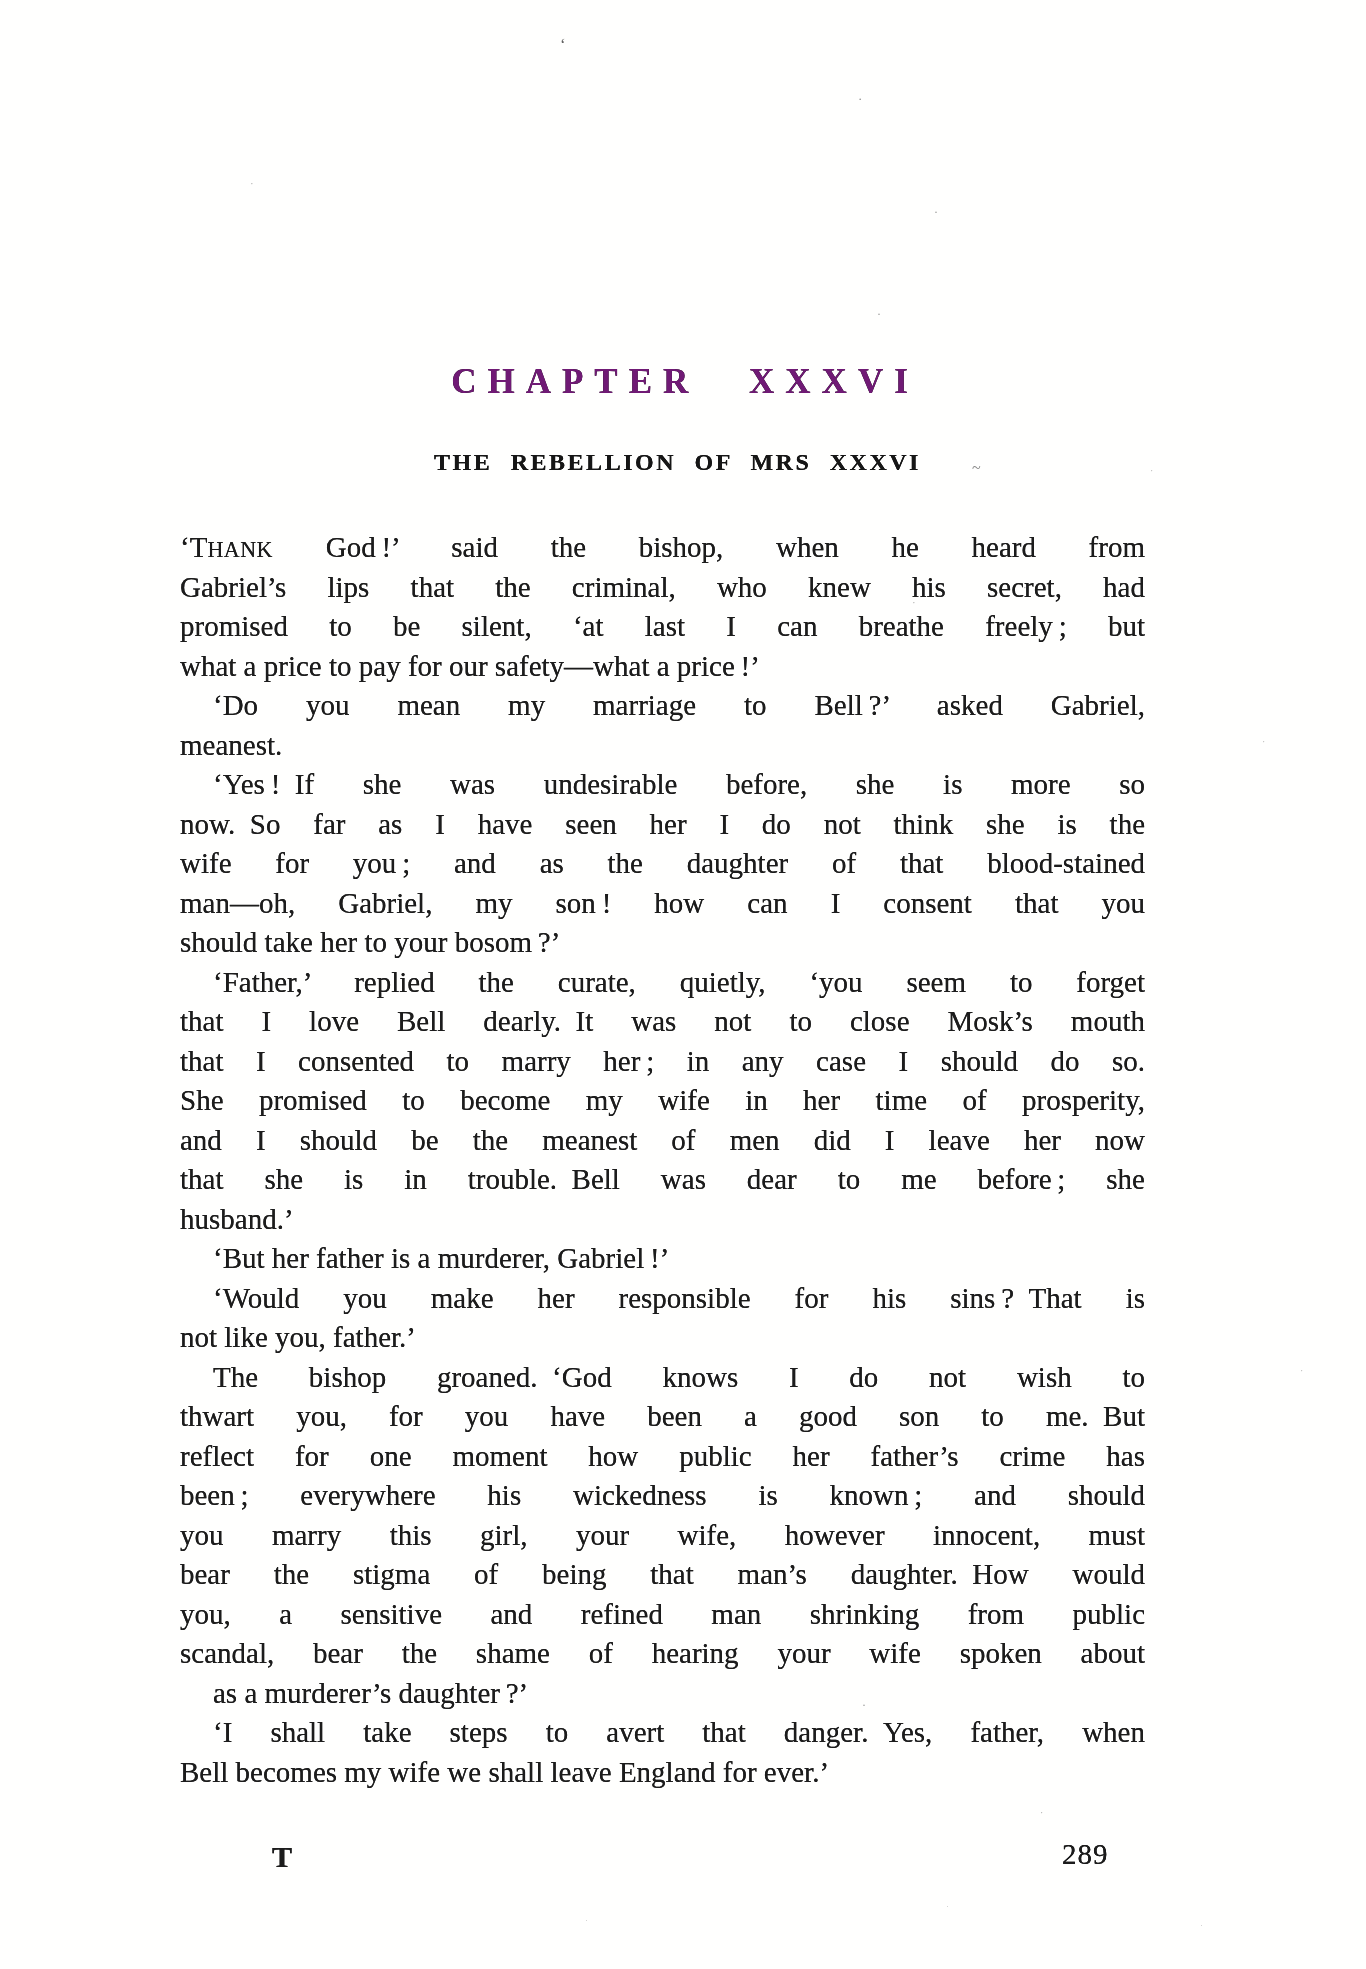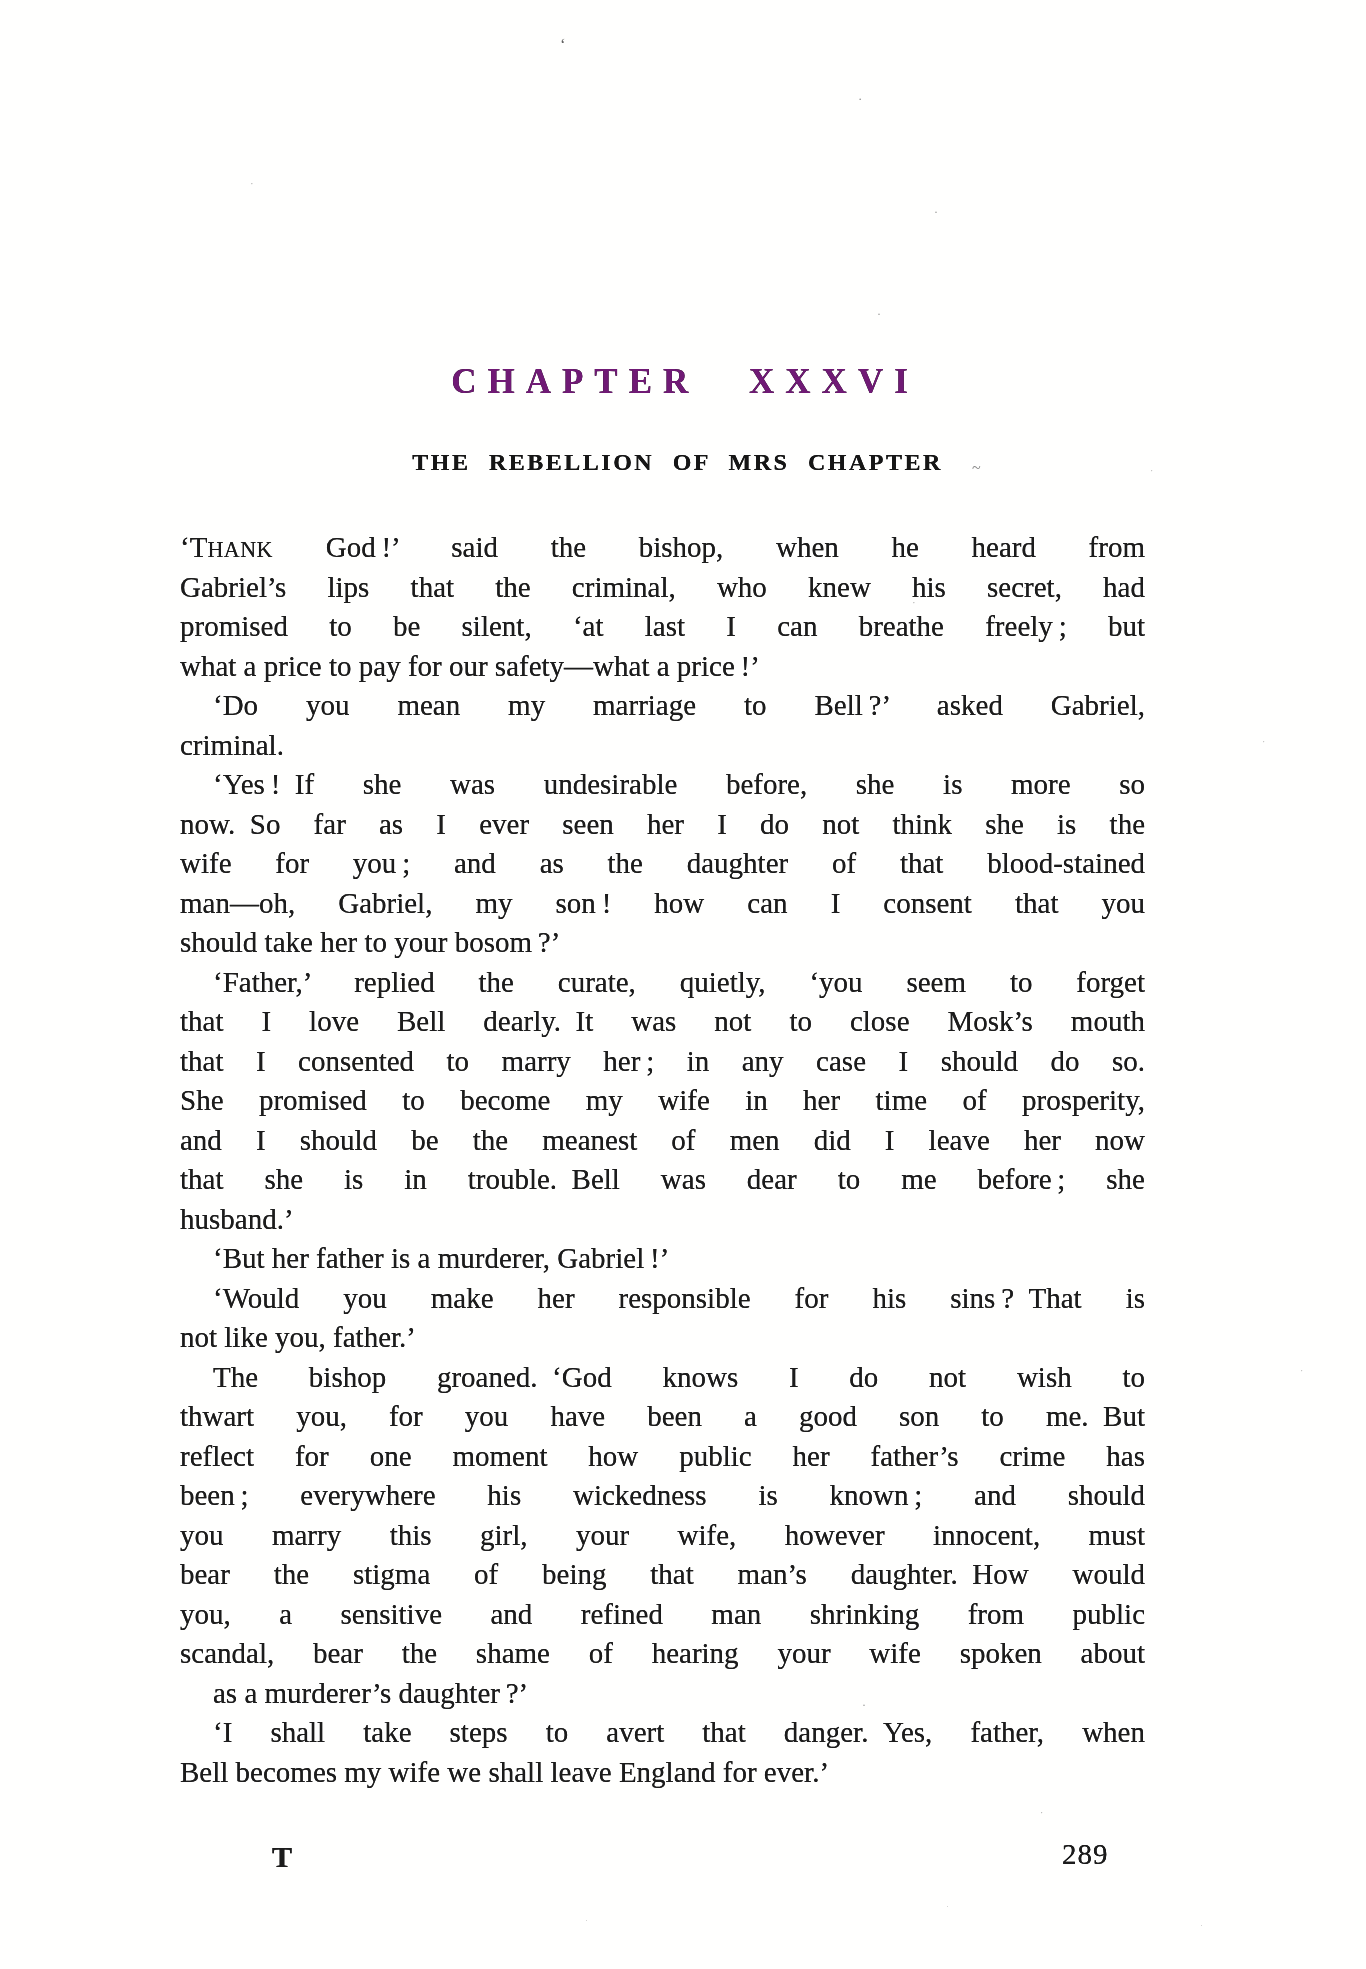--- a/index.html
+++ b/index.html
@@ -102,31 +102,31 @@
     pointer-events: none;
   }
 </style>
 </head>
 <body>
 
 <div class="page">
 
   <h1 class="chapter-title">CHAPTER XXXVI</h1>
 
-  <h2 class="section-title">THE REBELLION OF MRS CHAPTER</h2>
+  <h2 class="section-title">THE REBELLION OF MRS XXXVI</h2>
 
   <div class="text-block" id="text-block">
       <div class="line">‘T<span class="smallcaps">HANK</span> God !’ said the bishop, when he heard from</div>
       <div class="line">Gabriel’s lips that the criminal, who knew his secret, had</div>
       <div class="line">promised to be silent, ‘at last I can breathe freely ; but</div>
       <div class="line end">what a price to pay for our safety—what a price !’</div>
       <div class="line ind">‘Do you mean my marriage to Bell ?’ asked Gabriel,</div>
-      <div class="line end">criminal.</div>
+      <div class="line end">meanest.</div>
       <div class="line ind">‘Yes ! If she was undesirable before, she is more so</div>
-      <div class="line">now. So far as I ever seen her I do not think she is the</div>
+      <div class="line">now. So far as I have seen her I do not think she is the</div>
       <div class="line">wife for you ; and as the daughter of that blood-stained</div>
       <div class="line">man—oh, Gabriel, my son ! how can I consent that you</div>
       <div class="line end">should take her to your bosom ?’</div>
       <div class="line ind">‘Father,’ replied the curate, quietly, ‘you seem to forget</div>
       <div class="line">that I love Bell dearly. It was not to close Mosk’s mouth</div>
       <div class="line">that I consented to marry her ; in any case I should do so.</div>
       <div class="line">She promised to become my wife in her time of prosperity,</div>
       <div class="line">and I should be the meanest of men did I leave her now</div>
       <div class="line">that she is in trouble. Bell was dear to me before ; she</div>
       <div class="line end">husband.’</div>

